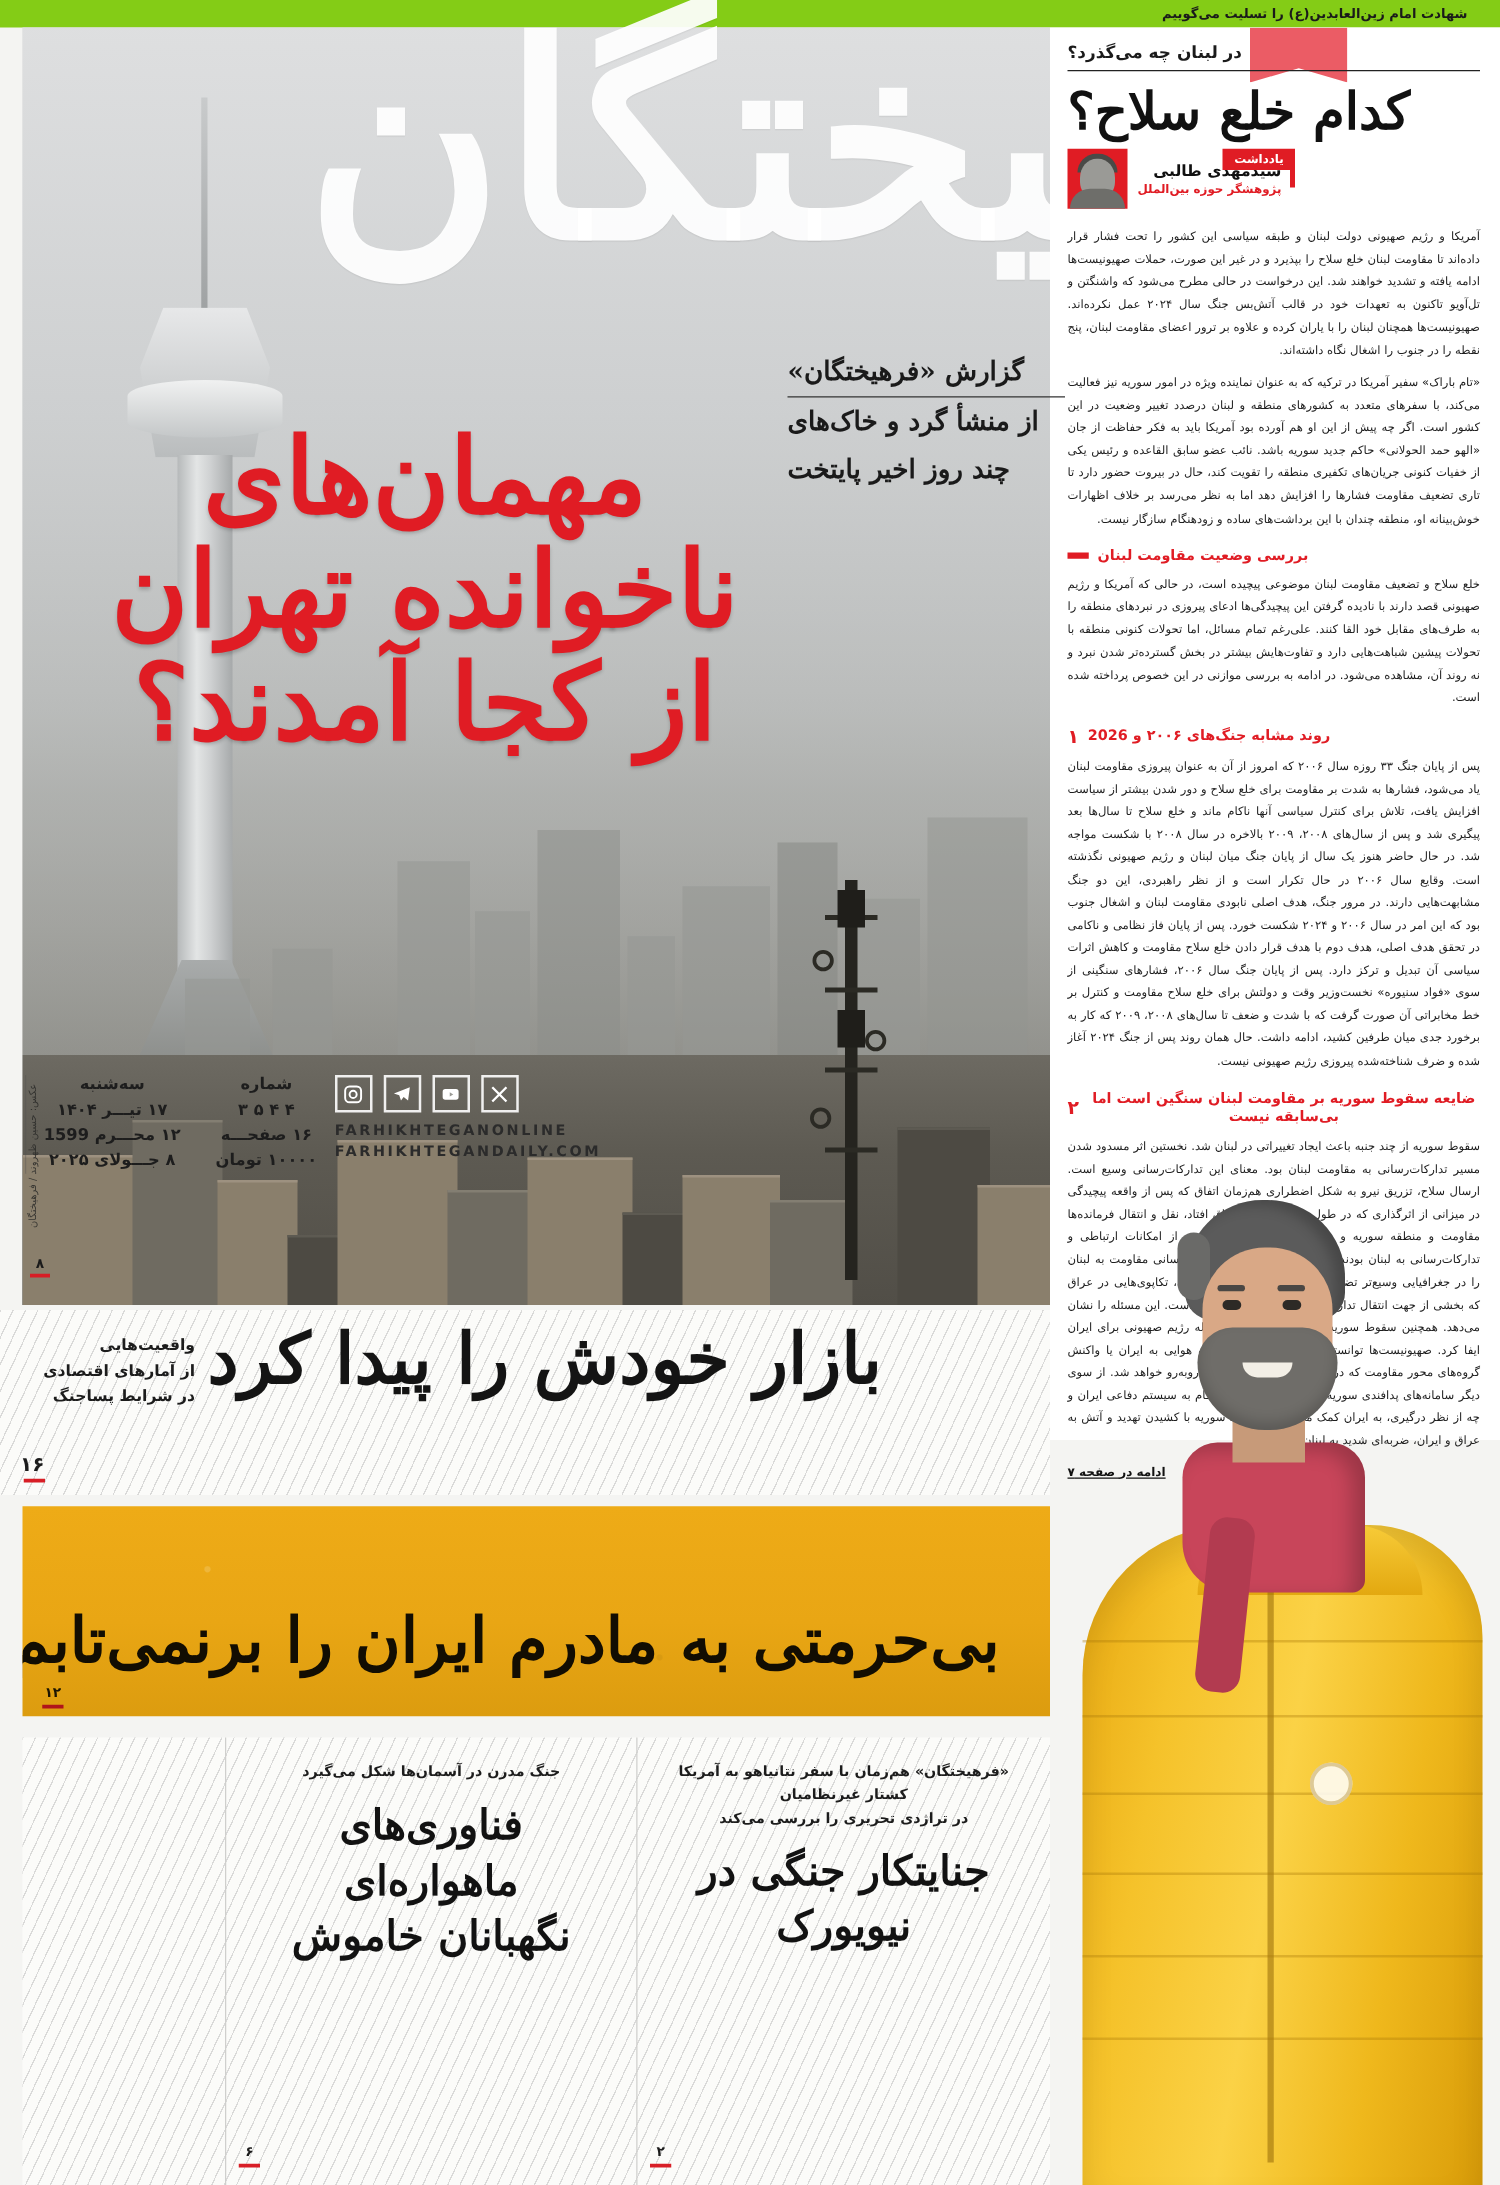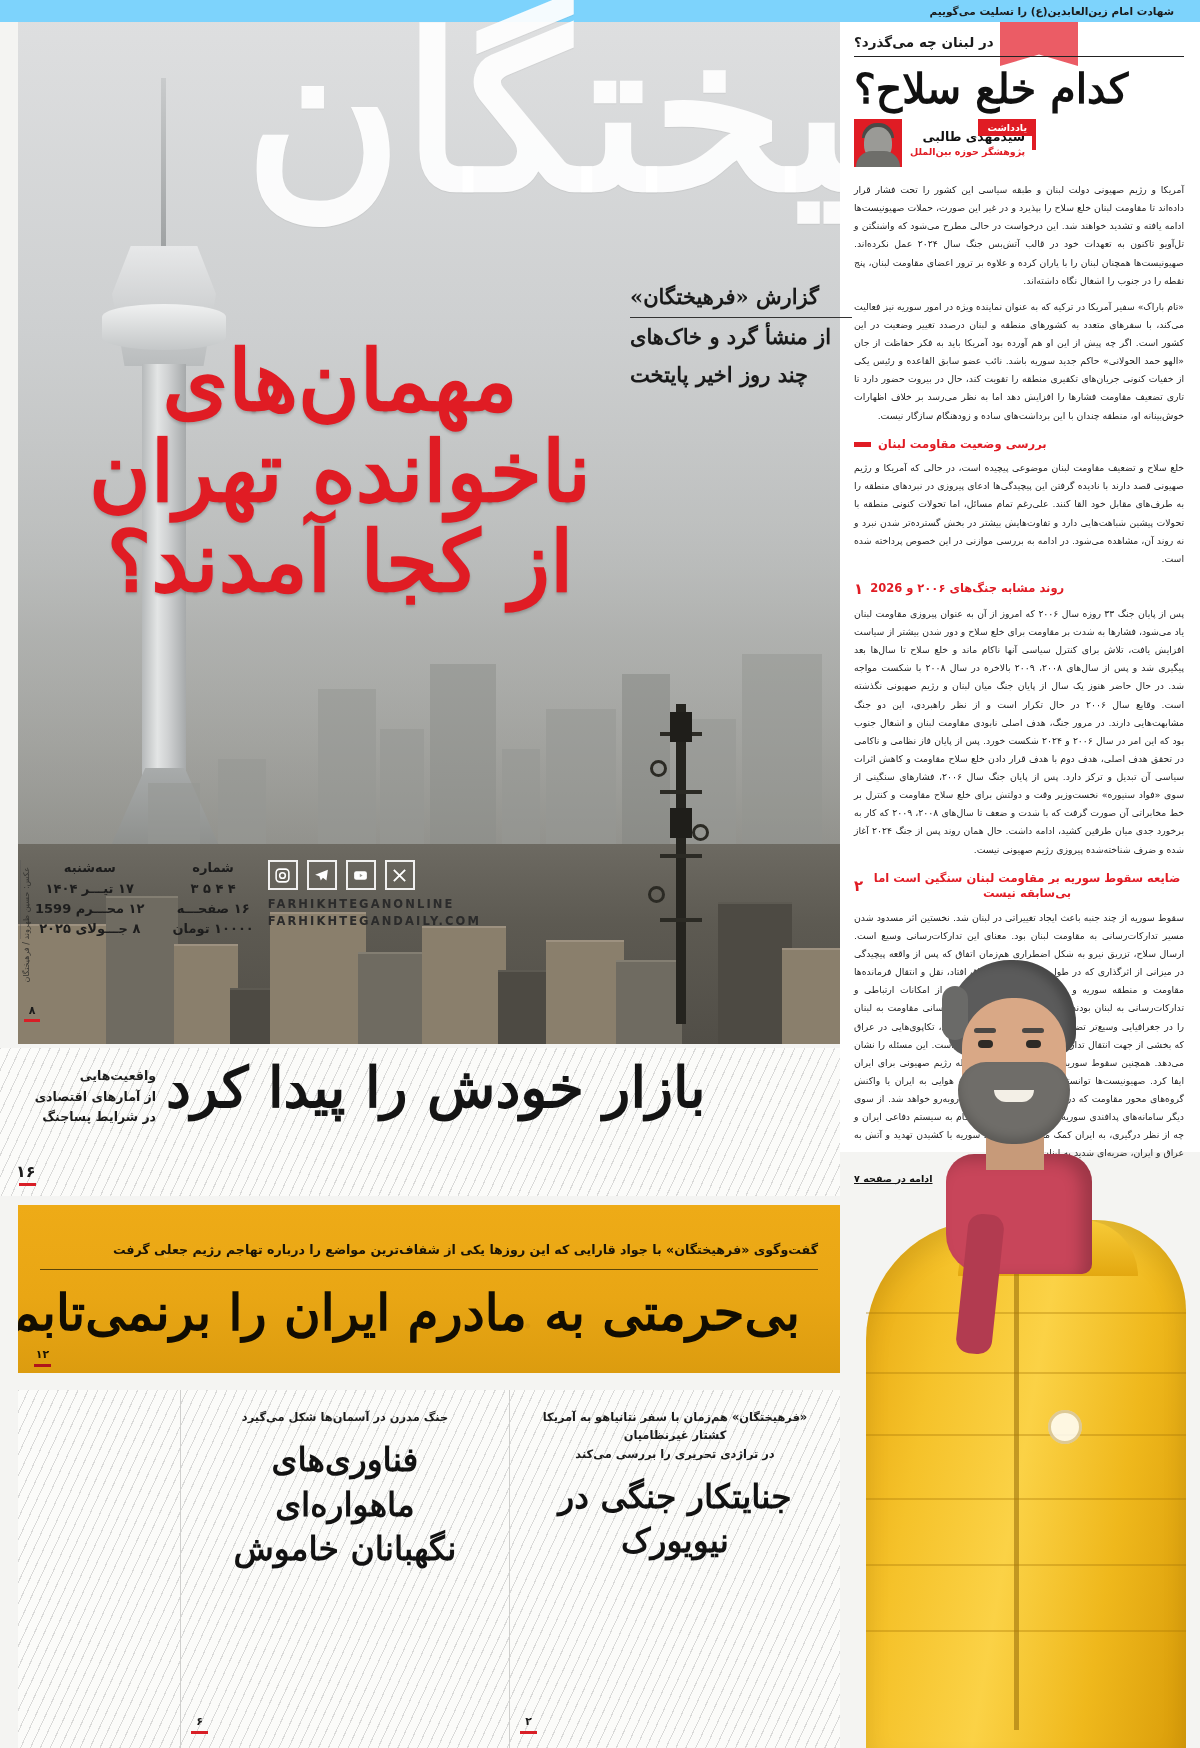--- a/index.html
+++ b/index.html
@@ -12,21 +12,21 @@
   }
   #page {
     position: relative;
     width: 1200px; height: 1748px;
     background: #f4f4f2;
   }
 
   
   .top-ticker {
     position: absolute; top: 0; left: 0; width: 1200px; height: 22px;
-    background: #7dd3fc;
+    background: #84cc16;
     display: flex; align-items: center; justify-content: flex-start;
     padding: 0 26px;
   }
   .top-ticker .tk-text {
     font-size: 10.5px; font-weight: bold; color: #1a1a1a;
     letter-spacing: 0; direction: rtl;
   }
 
   
   .hero {
@@ -584,21 +584,20 @@
       <div>از آمارهای اقتصادی</div>
       <div>در شرایط پساجنگ</div>
     </div>
     <div class="bm-page">
       <span class="n">۱۶</span>
       <span class="bar"></span>
     </div>
   </div>
 
   <div class="band-interview">
-    <div class="iv-kick">گفت‌وگوی «فرهیختگان» با جواد قارایی که این روزها یکی از شفاف‌ترین مواضع را درباره تهاجم رژیم جعلی گرفت</div>
     <div class="iv-head">بی‌حرمتی به مادرم ایران را برنمی‌تابم</div>
     <div class="iv-page">
       <span class="n">۱۲</span>
       <span class="bar"></span>
     </div>
   </div>
 
   <div class="band-bottom">
     <div class="teaser t-ny">
       <div class="tz-kick">

